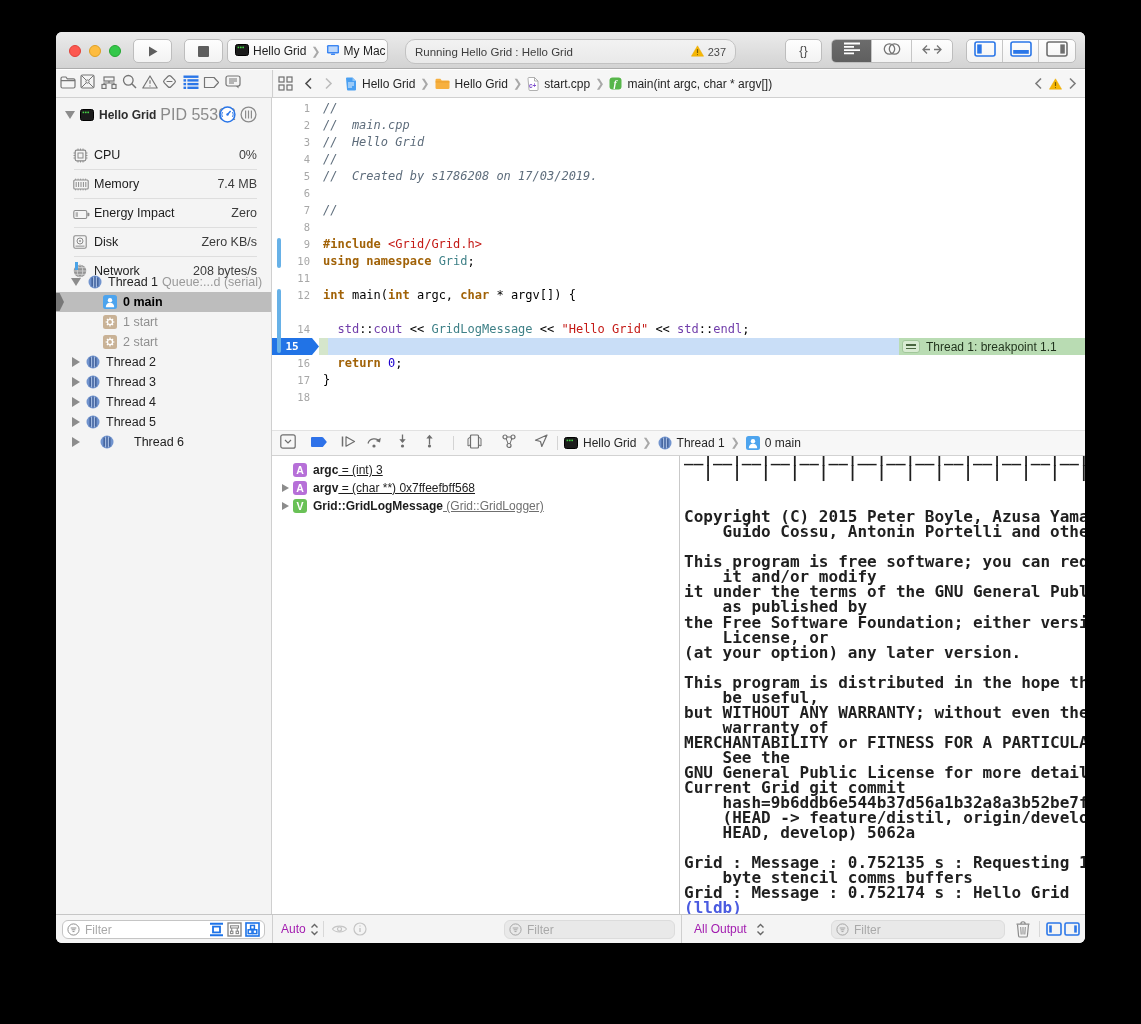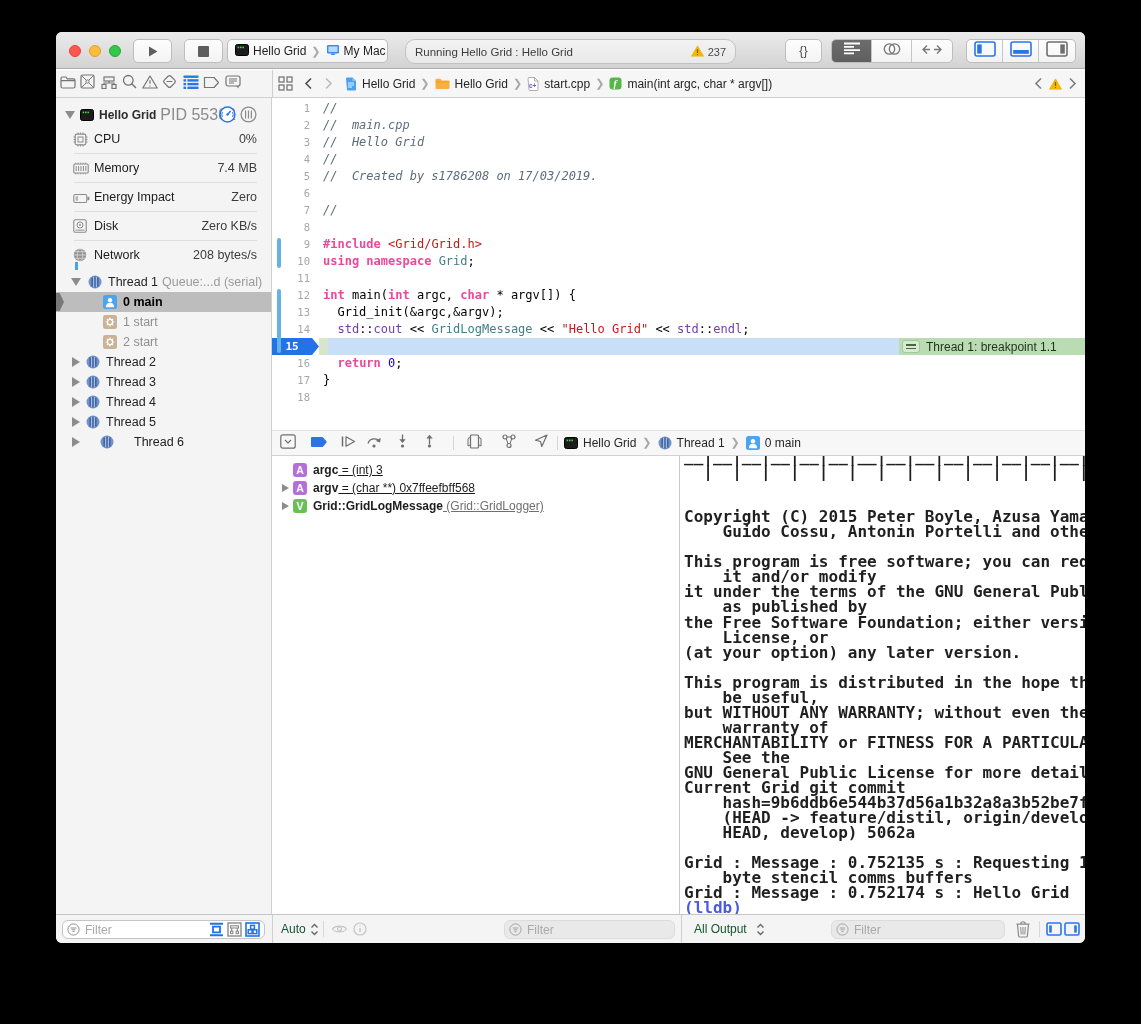--- a/index.html
+++ b/index.html
@@ -42,21 +42,21 @@
 
   
   .main { position:absolute; left:0; top:66px; width:1029px; height:816px; display:flex; }
   .sidebar { position:relative; width:216px; background:#f4f4f4; border-right:1px solid #cfcfcf; flex:none; }
   .contentcol { position:relative; flex:1; background:#fff; }
 
   
   .procrow { position:absolute; left:0; top:8px; width:100%; height:18px; display:flex; align-items:center; }
   .procrow .name { font-weight:bold; font-size:12px; color:#2d2d2d; margin-left:5px; white-space:nowrap; }
   .procrow .pid { font-size:16px; color:#8b8b8b; margin-left:4px; white-space:nowrap; }
-  .gaugerow { position:absolute; left:0; width:100%; height:29px; }
+  .gaugerow { position:absolute; left:0; width:100%; height:29px;margin-top:16px; }
   .gaugerow .glabel { position:absolute; left:38px; top:7px; font-size:12.5px; color:#1c1c1c; }
   .gaugerow .gvalue { position:absolute; right:14px; top:7px; font-size:12.5px; color:#3c3c3c; }
   .gaugerow .gsep { position:absolute; left:18px; right:14px; bottom:0; height:1px; background:#dedede; }
   .gaugerow .gico { position:absolute; left:17px; top:7px; width:15px; height:15px; }
   .netbar { position:absolute; left:19px; width:3px; height:8px; background:#4aa3e8; }
   .threadrow { position:absolute; left:0; width:100%; height:20px; display:flex; align-items:center; font-size:12.5px; color:#222; }
   .threadrow .detail { color:#9a9a9a; margin-left:4px; }
   .threadrow.dim { color:#8f8f8f; }
   .threadrow.sel { background:#bdbdbd; }
   .threadrow .tlabel { margin-left:6px; }
@@ -69,21 +69,21 @@
   .procbtn { position:absolute; top:8px; width:17px; height:17px; }
 
   
   .editor { position:absolute; left:0; top:0; width:100%; height:332px; background:#fff; overflow:hidden;
     font-family:"DejaVu Sans Mono", monospace; font-size:12px; }
   .codeline { position:absolute; left:0; width:100%; height:17px; white-space:pre; }
   .codeline .lnum { position:absolute; left:0; top:0; width:38px; text-align:right; color:#a7a7a7;
     font-size:10.5px; line-height:17px; }
   .codeline .ltext { position:absolute; left:51px; top:0; line-height:17px; color:#000; }
   .tok-c { color:#5d6c7b; font-style:italic; }
-  .tok-k { color:#ec4899; font-weight:bold; }
+  .tok-k { color:#a16207; font-weight:bold; }
   .tok-s { color:#c41a16; }
   .tok-t { color:#3e8087; }
   .tok-d { color:#703daa; }
   .tok-n { color:#1c00cf; }
   .bpline-bg { position:absolute; left:0; height:17px; }
   .changebar { position:absolute; left:5px; width:4px; border-radius:2px; background:#67b1e7; z-index:5; }
   .bp-badge { position:absolute; left:0; top:0; width:47px; height:17px; background:#2173e6;
     clip-path:polygon(0 0, 40px 0, 47px 8.5px, 40px 17px, 0 17px); }
   .bp-badge span { position:absolute; left:0; top:0; width:40px; text-align:center; color:#fff;
     font-weight:bold; font-size:11px; line-height:17px; font-family:"DejaVu Sans Mono", monospace; }
@@ -117,21 +117,21 @@
   .console .prompt { color:#4a5be0; }
 
   
   .bottombar { position:absolute; left:0; top:882px; width:1029px; height:29px;
     background:#f4f4f4; border-top:1px solid #c6c6c6; }
   .bbdiv { position:absolute; top:0; width:1px; height:28px; background:#cfcfcf; }
   .filterfield { position:absolute; top:5px; height:19px; border-radius:6px; display:flex; align-items:center; }
   .filterfield.white { background:#fff; border:1px solid #c5c5c5; }
   .filterfield.gray { background:#e9e9e9; border:1px solid #dcdcdc; }
   .filterfield .ph { font-size:12px; color:#a9a9a9; margin-left:5px; }
-  .bb-label { position:absolute; top:7px; font-size:12px; color:#14532d; }
+  .bb-label { position:absolute; top:7px; font-size:12px; color:#a21caf; }
   .bb-ico { display:flex; align-items:center; justify-content:center; }
   .fbtns { position:absolute; right:4px; top:1px; display:flex; gap:3px; }
   .fbtns > div { width:15px; height:15px; display:flex; align-items:center; justify-content:center; }
 </style>
 </head>
 <body>
 
 <div class="window">
 
   <div class="titlebar">
@@ -561,21 +561,20 @@
           <div class="codeline" style="top:36px;"><span class="lnum">3</span><span class="ltext"><span class="tok-c">//  Hello Grid</span></span></div>
           <div class="codeline" style="top:53px;"><span class="lnum">4</span><span class="ltext"><span class="tok-c">//</span></span></div>
           <div class="codeline" style="top:70px;"><span class="lnum">5</span><span class="ltext"><span class="tok-c">//  Created by s1786208 on 17/03/2019.</span></span></div>
           <div class="codeline" style="top:87px;"><span class="lnum">6</span></div>
           <div class="codeline" style="top:104px;"><span class="lnum">7</span><span class="ltext"><span class="tok-c">//</span></span></div>
           <div class="codeline" style="top:121px;"><span class="lnum">8</span><span class="ltext"></span></div>
           <div class="codeline" style="top:138px;"><span class="lnum">9</span><span class="ltext"><span class="tok-k">#include</span><span> </span><span class="tok-s">&lt;Grid/Grid.h&gt;</span></span></div>
           <div class="codeline" style="top:155px;"><span class="lnum">10</span><span class="ltext"><span class="tok-k">using</span><span> </span><span class="tok-k">namespace</span><span> </span><span class="tok-t">Grid</span><span>;</span></span></div>
           <div class="codeline" style="top:172px;"><span class="lnum">11</span><span class="ltext"></span></div>
           <div class="codeline" style="top:189px;"><span class="lnum">12</span><span class="ltext"><span class="tok-k">int</span><span> main(</span><span class="tok-k">int</span><span> argc, </span><span class="tok-k">char</span><span> * argv[]) {</span></span></div>
-          <div class="codeline" style="top:206px;"><span class="lnum">13</span><span class="ltext"><span>  Grid_init(&amp;argc,&amp;argv);</span></span></div>
           <div class="codeline" style="top:223px;"><span class="lnum">14</span><span class="ltext"><span>  </span><span class="tok-d">std</span><span>::</span><span class="tok-d">cout</span><span> &lt;&lt; </span><span class="tok-t">GridLogMessage</span><span> &lt;&lt; </span><span class="tok-s">"Hello Grid"</span><span> &lt;&lt; </span><span class="tok-d">std</span><span>::</span><span class="tok-d">endl</span><span>;</span></span></div>
           <div class="bpline-bg" style="top:240px; left:47px; width:9px; background:#d5e6cb;"></div>
           <div class="bpline-bg" style="top:240px; left:56px; width:571px; background:#c9def7;"></div>
           <div class="bp-badge" style="top:240px;">
             <span>15</span>
           </div>
           <div class="bp-annot" style="top:240px; left:627px; right:0;">
             <span class="chip">
               <i></i>
               <i></i>

